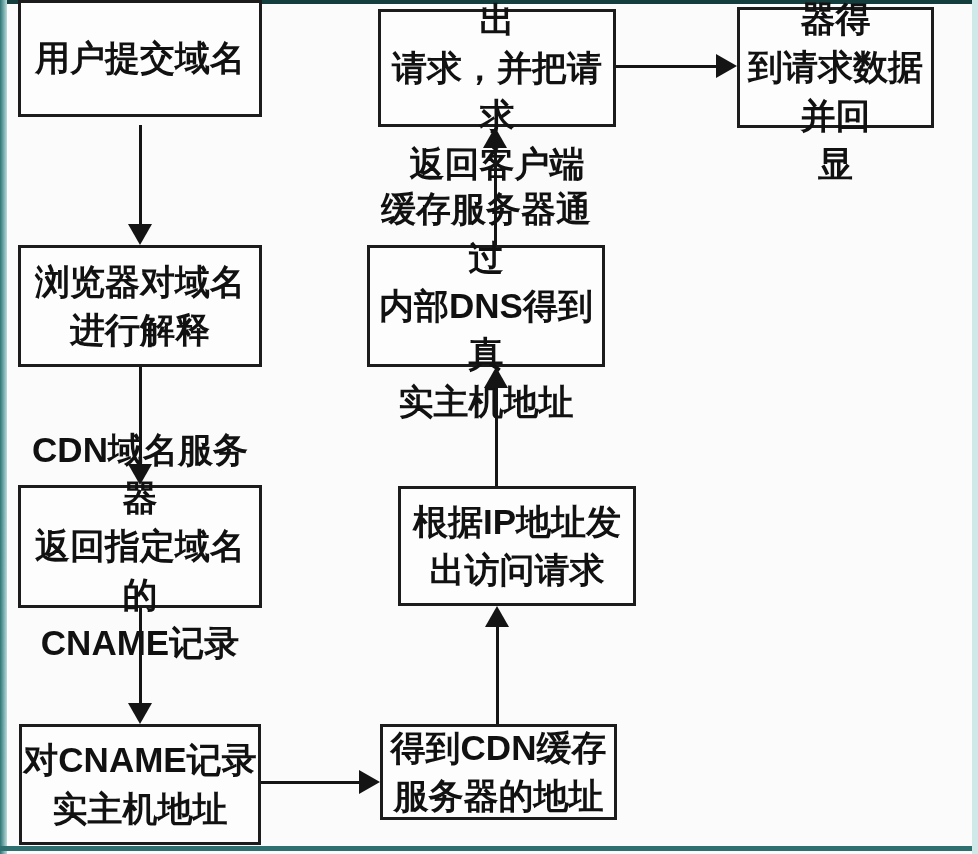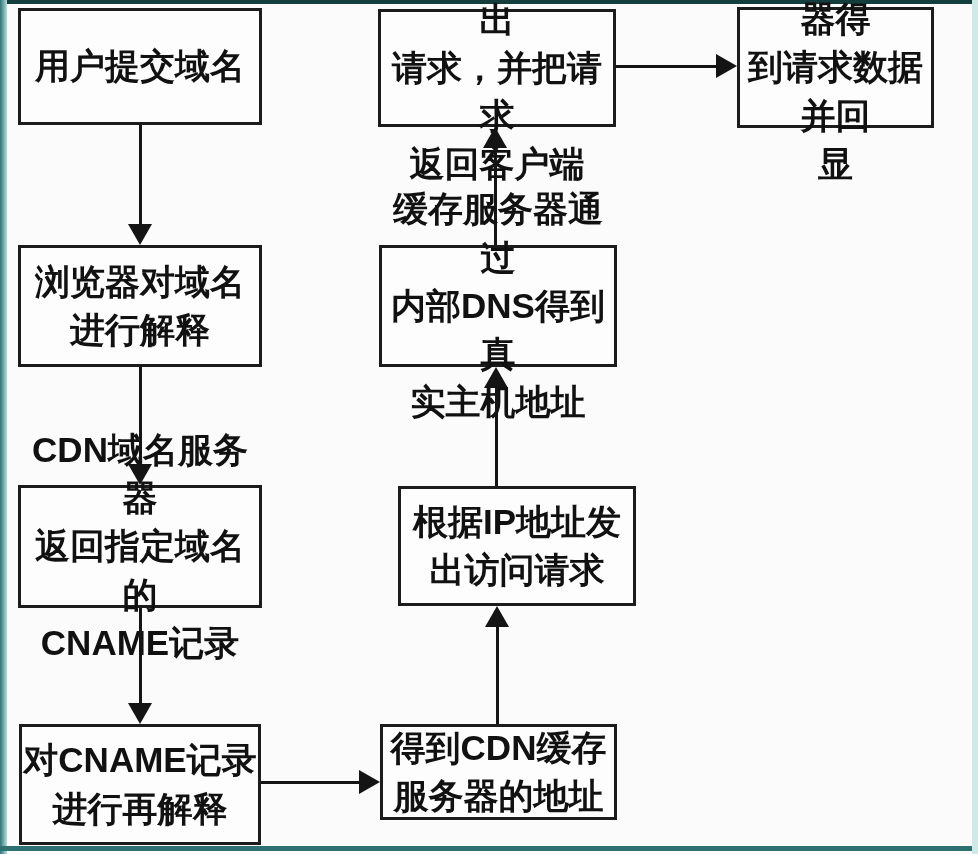--- a/index.html
+++ b/index.html
@@ -27,27 +27,27 @@
     align-items: center;
     justify-content: center;
     text-align: center;
     font-size: 35px;
     line-height: 1.38;
     color: #111;
     font-weight: bold;
   }
   .node span { white-space: pre-line; }
 
-  .n1 { left: 18px;  top: 8px;   width: 244px; height: 117px; text-align: center; }
+  .n1 { left: 18px;  top: 0;   width: 244px; height: 117px; text-align: center; }
   .n2 { left: 18px;  top: 245px; width: 244px; height: 122px; }
   .n3 { left: 18px;  top: 485px; width: 244px; height: 123px; }
   .n4 { left: 19px;  top: 724px; width: 242px; height: 121px; }
   .n5 { left: 380px; top: 724px; width: 237px; height: 96px; }
   .n6 { left: 398px; top: 486px; width: 238px; height: 120px; }
-  .n7 { left: 379px; top: 245px; width: 238px; height: 122px; }
+  .n7 { left: 367px; top: 245px; width: 238px; height: 122px; }
   .n8 { left: 378px; top: 9px;   width: 238px; height: 118px; }
   .n9 { left: 737px; top: 7px;   width: 197px; height: 121px; }
 
   .arrow { position: absolute; display: flex; }
   .arrow.v { flex-direction: column; align-items: center; width: 26px; }
   .arrow.h { flex-direction: row; align-items: center; height: 26px; }
   .shaft-v { width: 3px; flex: 1; background: #141414; }
   .shaft-h { height: 3px; flex: 1; background: #141414; }
   .head-down  { width: 0; height: 0; border-left: 12px solid transparent; border-right: 12px solid transparent; border-top: 21px solid #141414; }
   .head-up    { width: 0; height: 0; border-left: 12px solid transparent; border-right: 12px solid transparent; border-bottom: 21px solid #141414; }
@@ -79,21 +79,21 @@
     <span>CDN域名服务器
 返回指定域名的
 CNAME记录</span>
   </div>
   <div class="node n2">
     <span>浏览器对域名
 进行解释</span>
   </div>
   <div class="node n4">
     <span>对CNAME记录
-进行再解释</span>
+实主机地址</span>
   </div>
   <div class="node n5">
     <span>得到CDN缓存
 服务器的地址</span>
   </div>
   <div class="node n6">
     <span>根据IP地址发
 出访问请求</span>
   </div>
   <div class="node n7">

